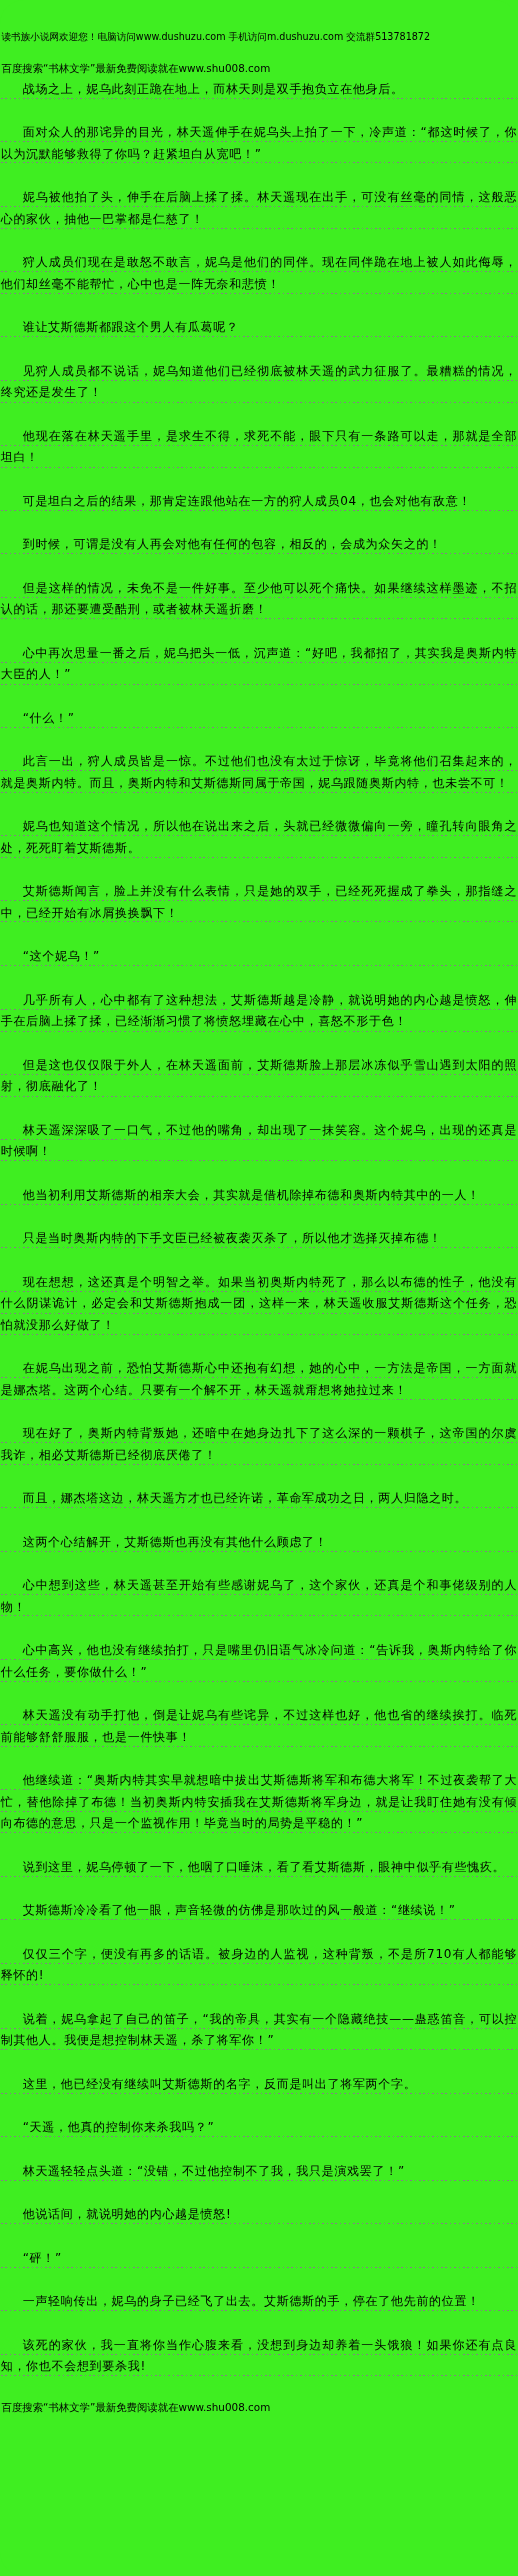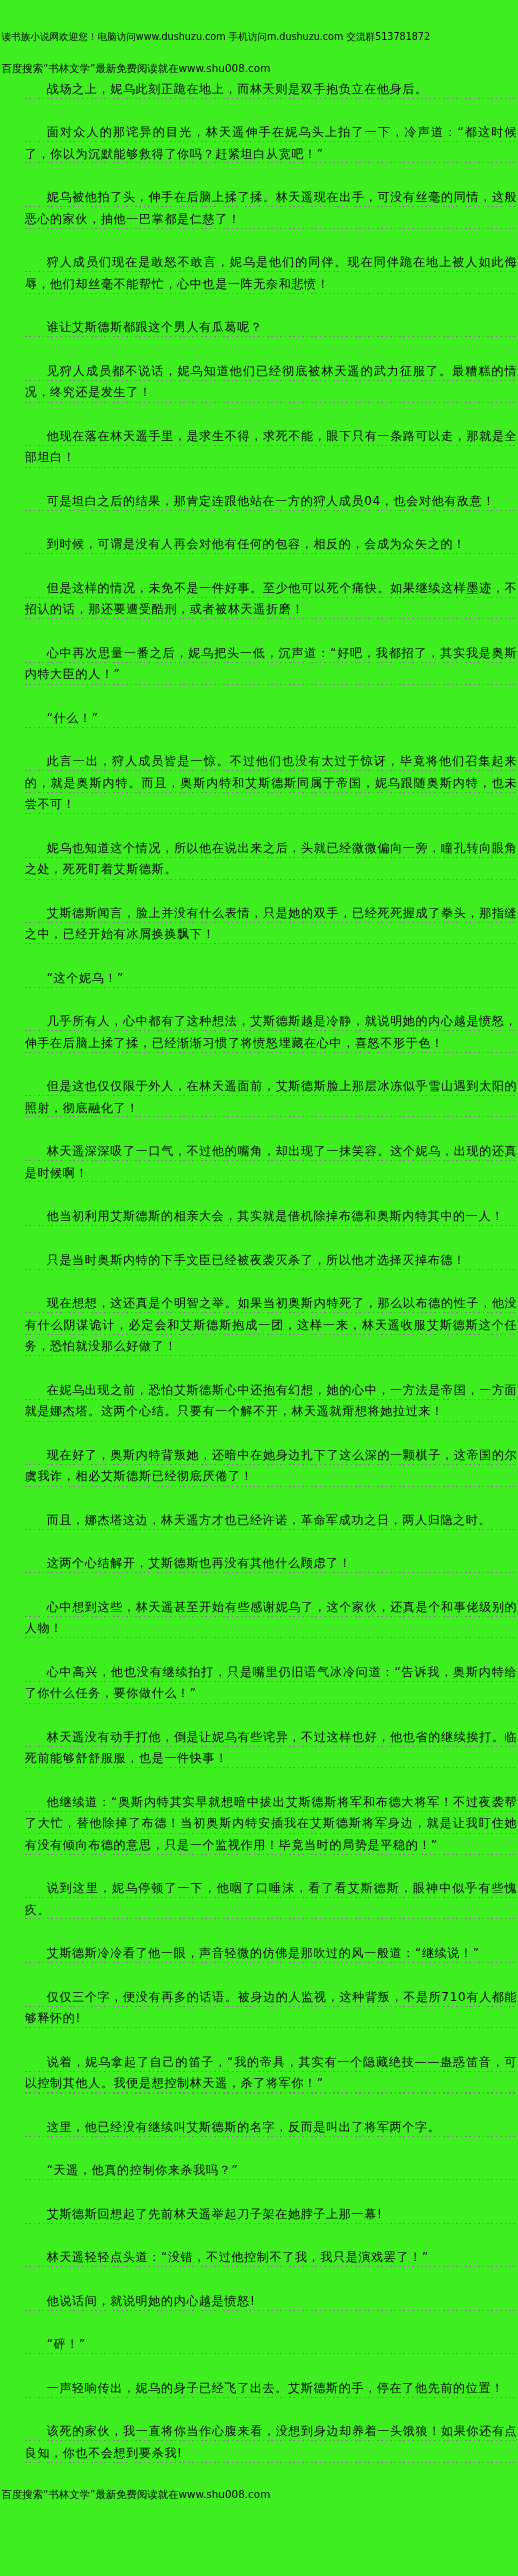--- a/index.html
+++ b/index.html
@@ -27,21 +27,20 @@
     white-space:nowrap;
   }
   .promo-line{
     padding:19px 1.5px 0 1.5px;
     font-size:10.4px;
     line-height:12.6px;
     white-space:nowrap;
   }
   .content{
     padding:4.4px 0.7px 0 0.7px;
-    margin-left:24px;
   }
   p.para{
     margin:0 0 22px 0;
     font-size:12px;
     letter-spacing:0.7px;
     line-height:21.5px;
     text-indent:22px;
     text-align:justify;
     word-break:break-all;
     
@@ -94,21 +93,20 @@
       <p class="para">心中想到这些，林天遥甚至开始有些感谢妮乌了，这个家伙，还真是个和事佬级别的人物！</p>
       <p class="para">心中高兴，他也没有继续拍打，只是嘴里仍旧语气冰冷问道：“告诉我，奥斯内特给了你什么任务，要你做什么！”</p>
       <p class="para">林天遥没有动手打他，倒是让妮乌有些诧异，不过这样也好，他也省的继续挨打。临死前能够舒舒服服，也是一件快事！</p>
       <p class="para">他继续道：“奥斯内特其实早就想暗中拔出艾斯德斯将军和布德大将军！不过夜袭帮了大忙，替他除掉了布德！当初奥斯内特安插我在艾斯德斯将军身边，就是让我盯住她有没有倾向布德的意思，只是一个监视作用！毕竟当时的局势是平稳的！”</p>
       <p class="para">说到这里，妮乌停顿了一下，他咽了口唾沫，看了看艾斯德斯，眼神中似乎有些愧疚。</p>
       <p class="para">艾斯德斯冷冷看了他一眼，声音轻微的仿佛是那吹过的风一般道：“继续说！”</p>
       <p class="para">仅仅三个字，便没有再多的话语。被身边的人监视，这种背叛，不是所710有人都能够释怀的!</p>
       <p class="para">说着，妮乌拿起了自己的笛子，“我的帝具，其实有一个隐藏绝技——蛊惑笛音，可以控制其他人。我便是想控制林天遥，杀了将军你！”</p>
       <p class="para">这里，他已经没有继续叫艾斯德斯的名字，反而是叫出了将军两个字。</p>
       <p class="para">“天遥，他真的控制你来杀我吗？”</p>
-      <p class="para">艾斯德斯回想起了先前林天遥举起刀子架在她脖子上那一幕!</p>
       <p class="para">林天遥轻轻点头道：“没错，不过他控制不了我，我只是演戏罢了！”</p>
       <p class="para">他说话间，就说明她的内心越是愤怒!</p>
       <p class="para">“砰！”</p>
       <p class="para">一声轻响传出，妮乌的身子已经飞了出去。艾斯德斯的手，停在了他先前的位置！</p>
       <p class="para">该死的家伙，我一直将你当作心腹来看，没想到身边却养着一头饿狼！如果你还有点良知，你也不会想到要杀我!</p>
     </div>
 
   <div class="promo-bottom">百度搜索“书林文学”最新免费阅读就在www.shu008.com</div>
 </div>
 

